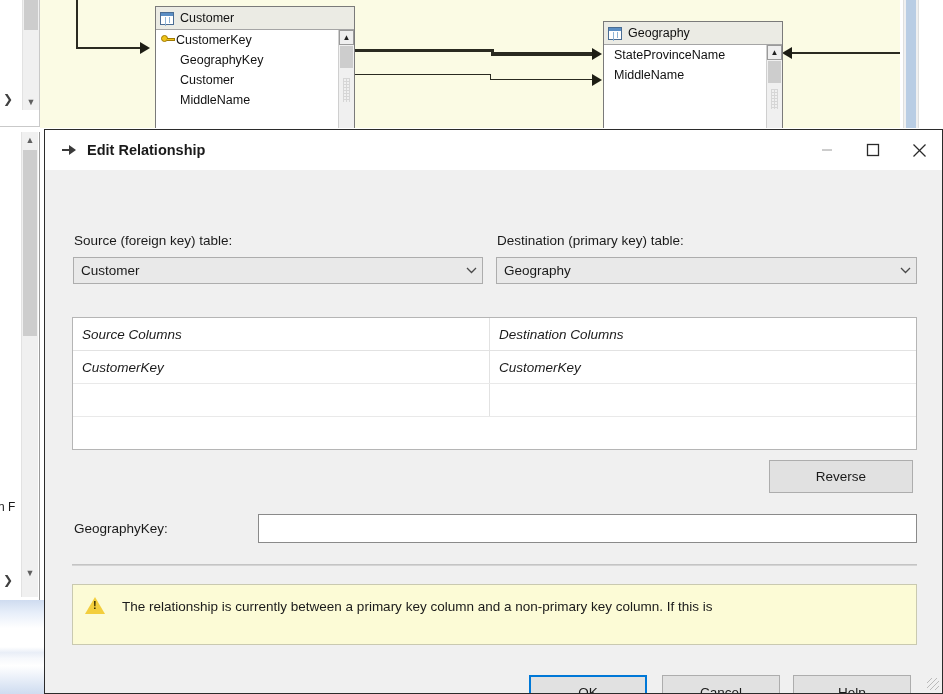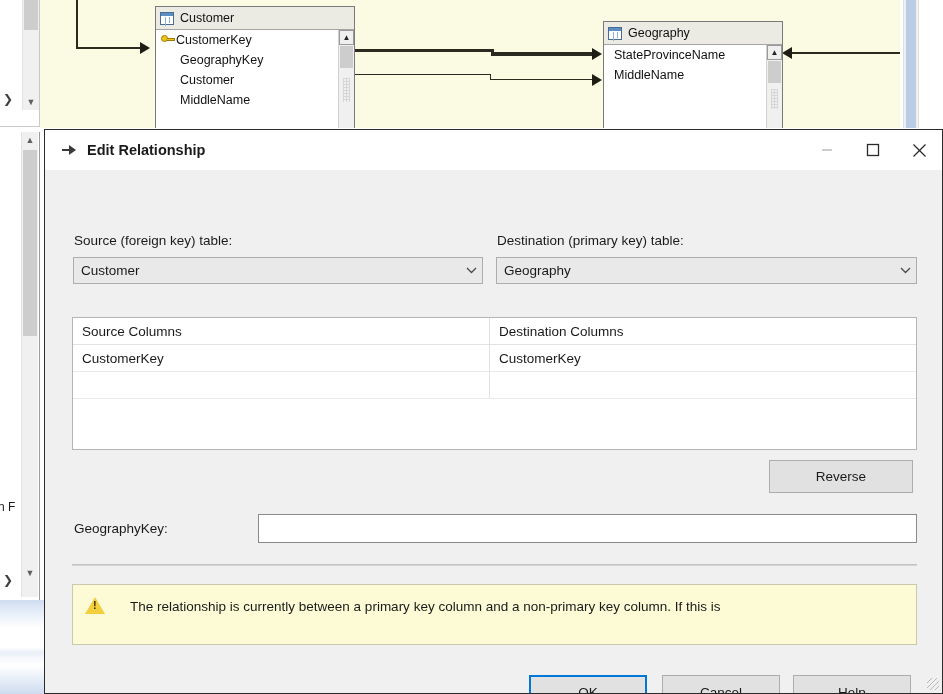--- a/index.html
+++ b/index.html
@@ -350,22 +350,23 @@
     position: absolute;
     left: 27px; top: 147px;
     width: 845px; height: 133px;
     background: #ffffff;
     border: 1px solid #b5b5b5;
     box-sizing: border-box;
     overflow: hidden;
   }
   .grid-row {
     display: flex;
-    height: 27px;
-    box-sizing: border-box;
+    height: 33px;
+    box-sizing: border-box;
+    font-style: italic;
   }
   .grid-row.head { border-bottom: 1px solid #e2e2e2; }
   .grid-row.cells { border-bottom: 1px solid #e9e9e9; }
   .grid-cell {
     box-sizing: border-box;
     display: flex;
     align-items: center;
     padding-left: 9px;
     font-size: 13.5px;
     color: #1a1a1a;
@@ -432,21 +433,21 @@
     position: absolute;
     left: -2px; top: 3px;
     font-size: 11px;
     font-weight: bold;
     color: #3a2f00;
     font-family: "Liberation Sans", sans-serif;
     line-height: 1;
   }
   .warn-text {
     position: absolute;
-    left: 57px; top: 13px;
+    left: 49px; top: 13px;
     right: 10px;
     font-size: 13.5px;
     color: #1a1a1a;
     line-height: 18px;
   }
 
   .resize-grip {
     position: absolute;
     right: 3px; bottom: 3px;
     width: 12px; height: 12px;

